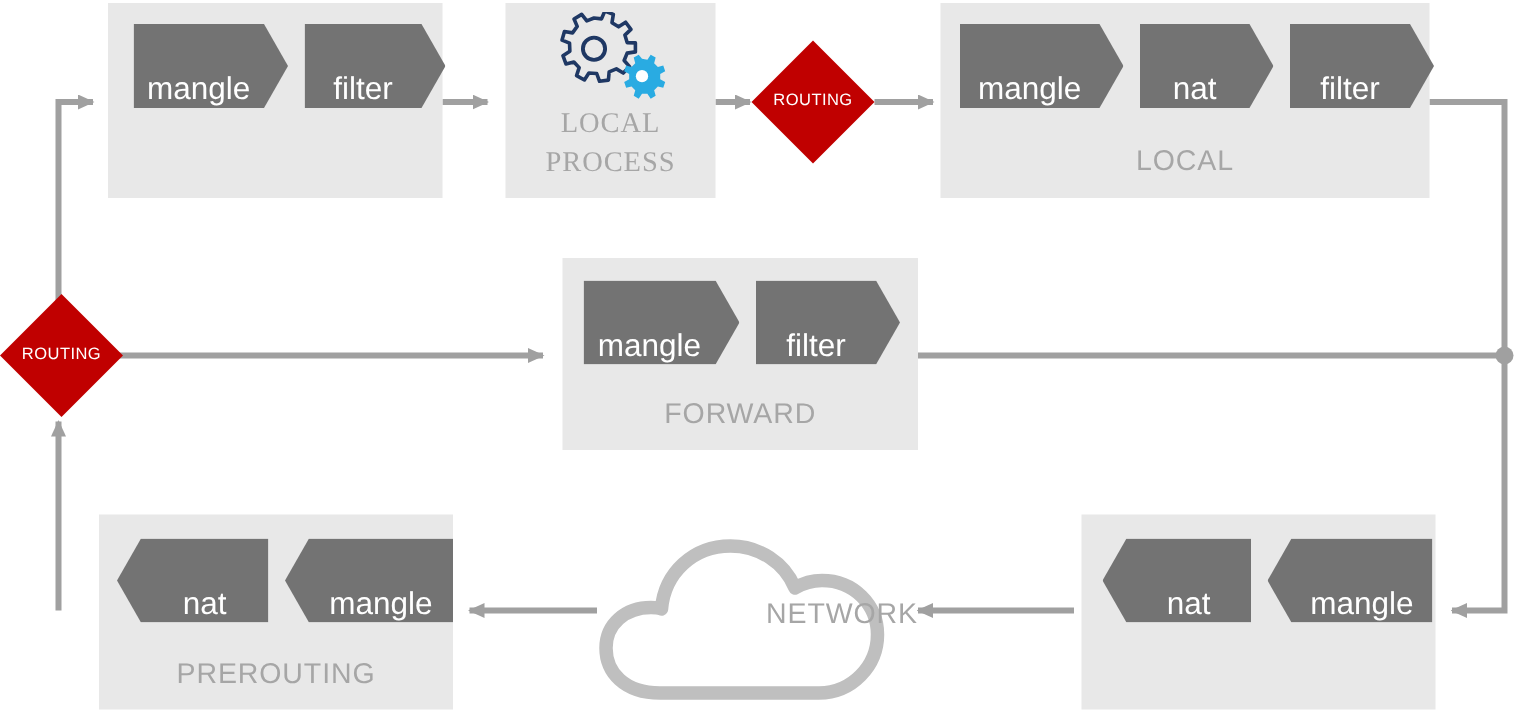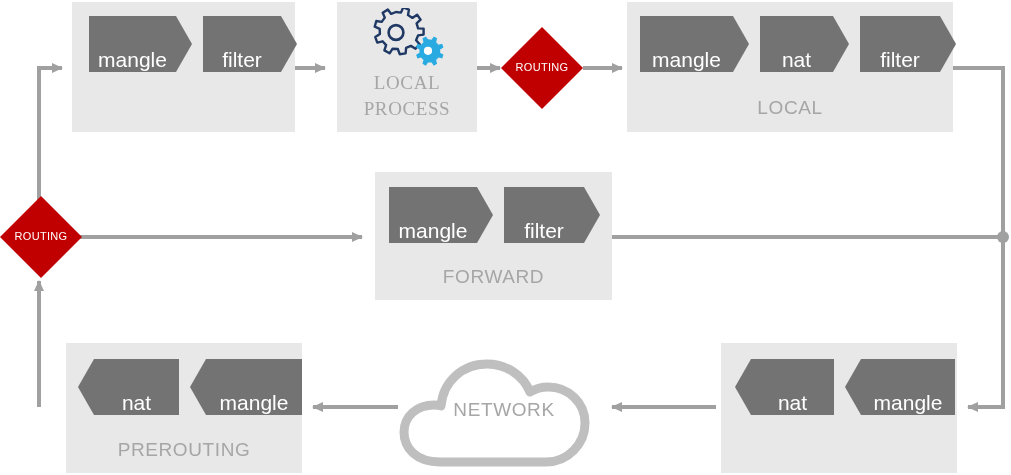--- a/index.html
+++ b/index.html
@@ -84,21 +84,21 @@
     font-weight:400;
   }
 
   
   .gears{position:absolute;}
 
   
   .cloud{position:absolute;}
   .cloud-text{
     position:absolute;
-    text-align:center;
+    text-align:right;
     color:#a6a6a6;
     font-size:19px;
     letter-spacing:.6px;
     white-space:nowrap;
   }
 </style>
 </head>
 <body>
 
 <div id="stage">

